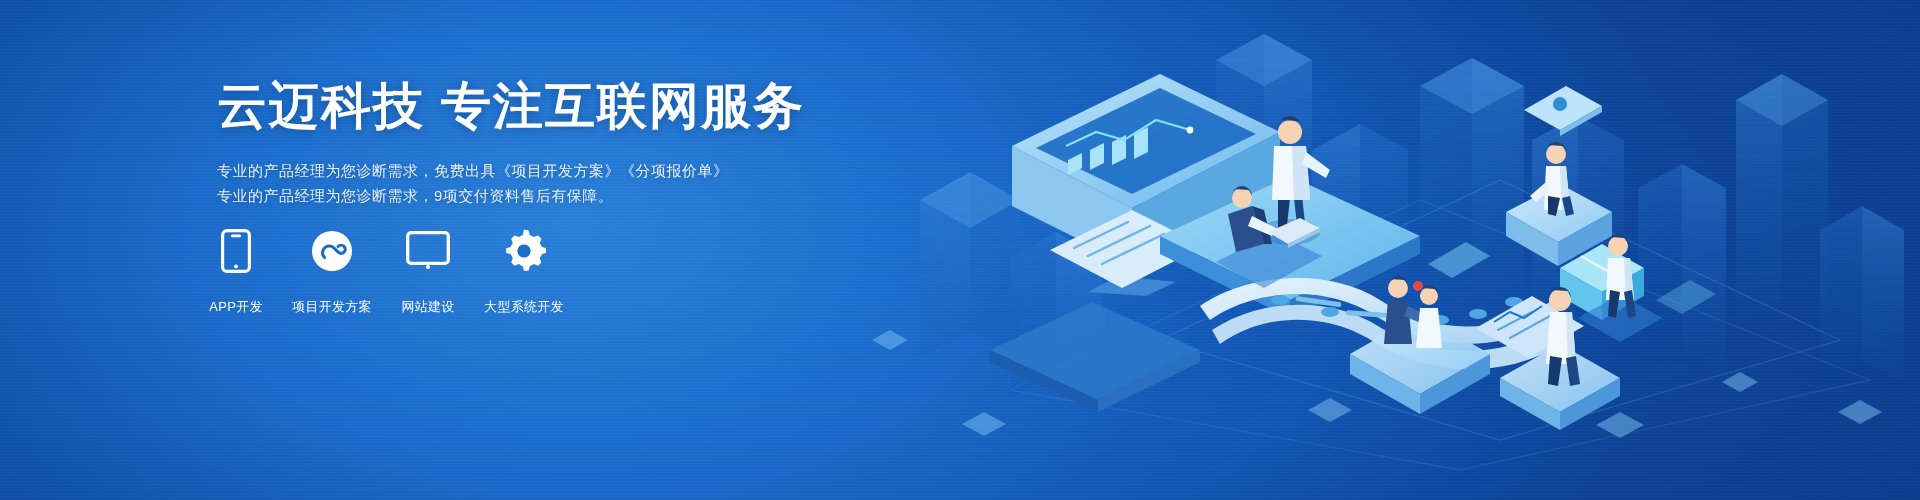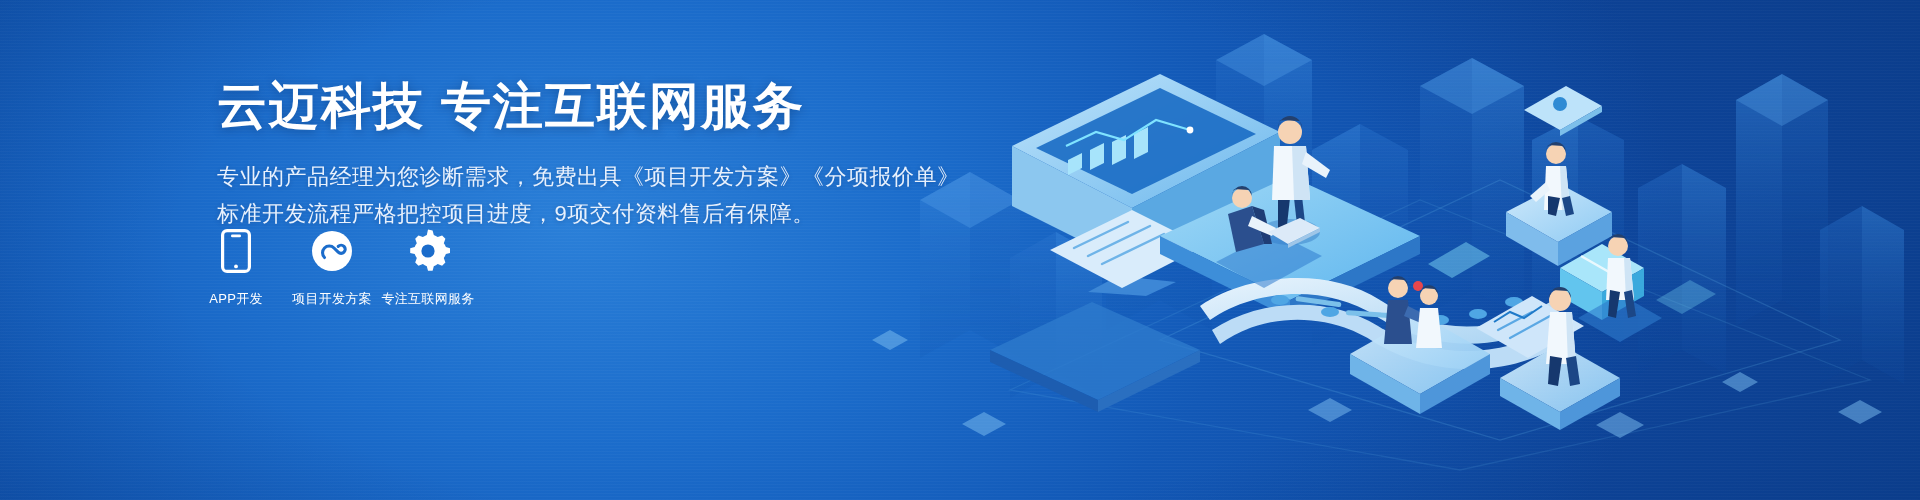--- a/index.html
+++ b/index.html
@@ -28,28 +28,28 @@
 
   
   .copy{ position:absolute; left:205px; top:78px; width:780px; z-index:6;margin-left:12px; }
   .headline{
     font-size:50px; font-weight:bold; color:#ffffff; letter-spacing:2px;
     line-height:1.15; white-space:nowrap;
     text-shadow:0 2px 10px rgba(3,34,82,.35);
   }
   .sub{ margin-top:22px; }
   .sub-line{
-    font-size:22px; color:#e8f1fd; line-height:1.72; letter-spacing:.5px;
+    font-size:15px; color:#e8f1fd; line-height:1.72; letter-spacing:.5px;
     white-space:nowrap; font-weight:normal;
     text-shadow:0 1px 4px rgba(3,34,82,.25);
   }
 
   
   .icons{ position:absolute; left:200px; top:228px; display:flex; gap:24px; z-index:6; }
-  .ic-item{ width:72px; display:flex; flex-direction:column; align-items:center; }
+  .ic-item{ width:72px; display:flex; flex-direction:column; align-items:center;gap:8px; }
   .ic-glyph{ height:46px; display:flex; align-items:center; justify-content:center; }
   .ic-glyph svg{ display:block; }
   .ic-label{
     margin-top:16px; font-size:13px; color:#ffffff; white-space:nowrap;
     letter-spacing:.3px;
   }
 
   
   .art{ position:absolute; right:0; top:0; width:1060px; height:500px; z-index:3; }
   .art svg{ display:block; }
@@ -310,21 +310,21 @@
       </g>
     </svg>
   </div>
 
   <div class="vig"></div>
 
   <div class="copy">
     <div class="headline">云迈科技 专注互联网服务</div>
     <div class="sub">
       <div class="sub-line">专业的产品经理为您诊断需求，免费出具《项目开发方案》《分项报价单》</div>
-      <div class="sub-line">标准开发流程严格把控项目进度，9项交付资料售后有保障。</div>
+      <div class="sub-line">专业的产品经理为您诊断需求，9项交付资料售后有保障。</div>
     </div>
   </div>
 
   <div class="icons">
 
     <div class="ic-item">
       <div class="ic-glyph">
         <svg width="30" height="44" viewBox="0 0 30 44">
           <rect x="1.6" y="1.6" width="26.8" height="40.8" rx="4.5" fill="none" stroke="#ffffff" stroke-width="3.2"></rect>
           <rect x="10" y="5.6" width="10" height="2.6" rx="1.3" fill="#ffffff"></rect>
@@ -340,32 +340,41 @@
           <circle cx="21" cy="21" r="20" fill="#ffffff"></circle>
           <path d="M13.5 27.5 c-2.6 -2.6 -2.6 -6.9 0 -9.5 c2.6 -2.6 6.9 -2.6 9.5 0
                    l4.2 4.2 c1.6 1.6 4.2 1.6 5.8 0 c1.6 -1.6 1.6 -4.2 0 -5.8
                    c-1.6 -1.6 -4.2 -1.6 -5.8 0" fill="none" stroke="#1b6ccb" stroke-width="3.1" stroke-linecap="round"></path>
         </svg>
       </div>
       <div class="ic-label">项目开发方案</div>
     </div>
 
 
+    <div class="ic-item">
+      <div class="ic-glyph">
+        <svg width="44" height="40" viewBox="0 0 44 40">
+          <rect x="1.7" y="1.7" width="40.6" height="30.6" rx="3.4" fill="none" stroke="#ffffff" stroke-width="3.3"></rect>
+          <circle cx="22" cy="36" r="2" fill="#ffffff"></circle>
+        </svg>
+      </div>
+      <div class="ic-label">网站建设</div>
+    </div>
 
     <div class="ic-item">
       <div class="ic-glyph">
         <svg width="44" height="44" viewBox="0 0 44 44">
           <path d="M22 0.5 l4.6 1 l1.2 4.5 c1.4 .5 2.7 1.2 3.9 2.1 l4.4 -1.6 l3.3 3.3
                    l-1.6 4.4 c.9 1.2 1.6 2.5 2.1 3.9 l4.5 1.2 l0 4.6 l-4.5 1.2
                    c-.5 1.4 -1.2 2.7 -2.1 3.9 l1.6 4.4 l-3.3 3.3 l-4.4 -1.6
                    c-1.2 .9 -2.5 1.6 -3.9 2.1 l-1.2 4.5 l-4.6 0 l-1.2 -4.5
                    c-1.4 -.5 -2.7 -1.2 -3.9 -2.1 l-4.4 1.6 l-3.3 -3.3 l1.6 -4.4
                    c-.9 -1.2 -1.6 -2.5 -2.1 -3.9 l-4.5 -1.2 l0 -4.6 l4.5 -1.2
                    c.5 -1.4 1.2 -2.7 2.1 -3.9 l-1.6 -4.4 l3.3 -3.3 l4.4 1.6
                    c1.2 -.9 2.5 -1.6 3.9 -2.1 Z" fill="#ffffff"></path>
           <circle cx="22" cy="22" r="6.6" fill="#1b6ccb"></circle>
         </svg>
       </div>
-      <div class="ic-label">专注互联网服务</div>
+      <div class="ic-label">大型系统开发</div>
     </div>
 
   </div>
 </div>
 
 </body></html>

